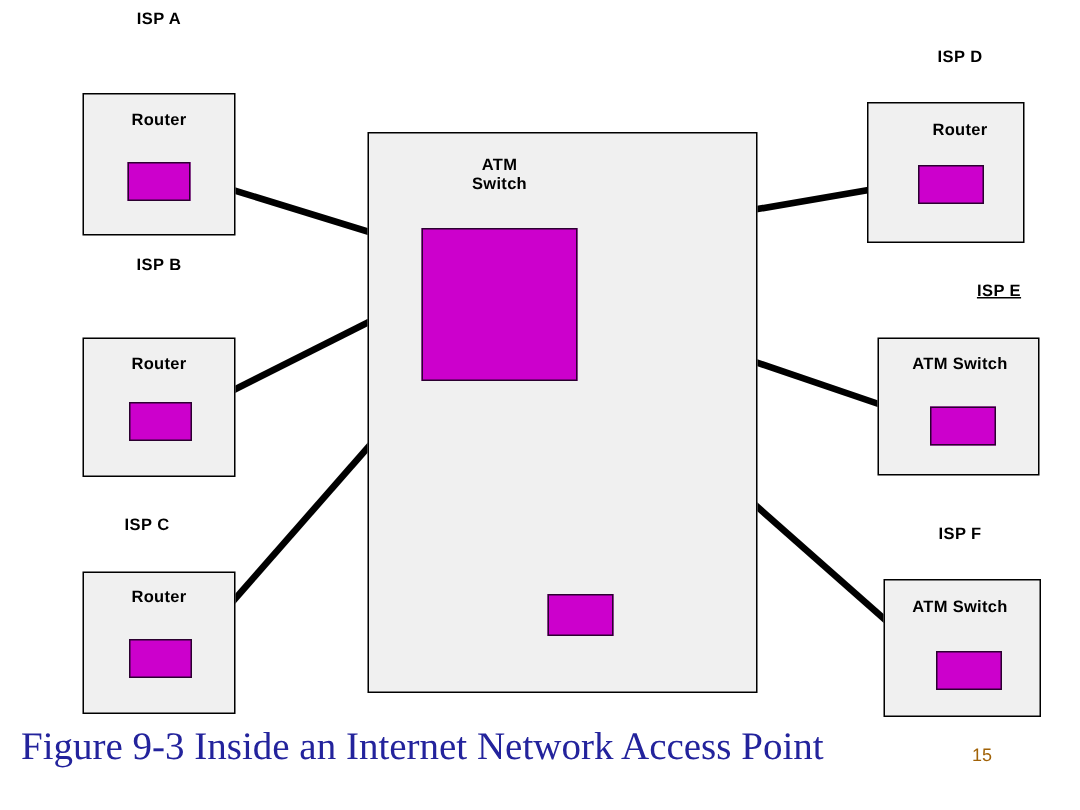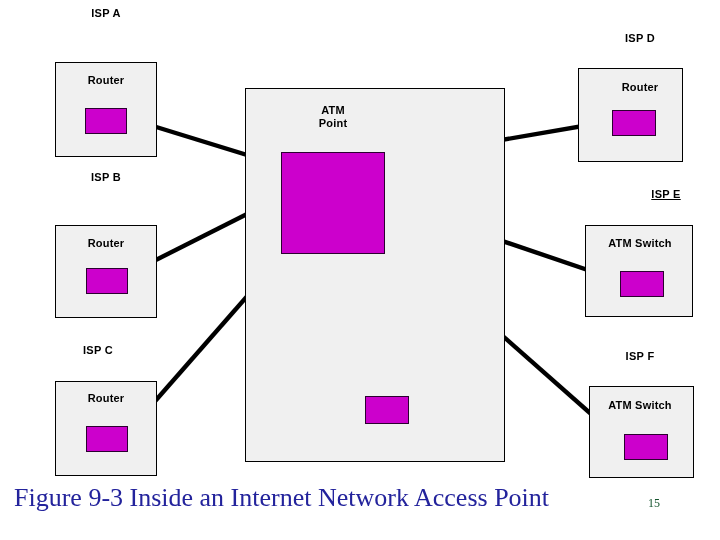--- a/index.html
+++ b/index.html
@@ -54,23 +54,23 @@
     left:14px; top:483px;
     font-family:Liberation Serif, serif;
     font-size:26px;
     color:#23239c;
     white-space:nowrap;
     letter-spacing:0px;
   }
   .pagenum{
     position:absolute;
     left:648px; top:496px;
-    font-family:Liberation Serif, serif;
+    font-family:Liberation Sans, sans-serif;
     font-size:12px;
-    color:#14532d;
+    color:#a16207;
   }
 </style>
 </head>
 <body>
 
 <div id="stage">
 
   <svg id="wires" viewBox="0 0 720 540" xmlns="http://www.w3.org/2000/svg">
 
     <line x1="127" y1="118" x2="283" y2="166" stroke="#000000" stroke-width="4.4"></line>
@@ -83,21 +83,21 @@
 
     <line x1="385" y1="201" x2="620" y2="281" stroke="#000000" stroke-width="4.4"></line>
 
     <line x1="385" y1="232" x2="625" y2="444" stroke="#000000" stroke-width="4.4"></line>
 
     <line x1="344" y1="254" x2="382" y2="396" stroke="#000000" stroke-width="3.2"></line>
   </svg>
 
   <div class="panel" style="left:245px;top:88px;width:260px;height:374px;"></div>
   <div class="dev-title" style="left:283px;top:104px;width:100px;">ATM
-Point</div>
+Switch</div>
   <div class="dev-box" style="left:281px;top:152px;width:104px;height:102px;"></div>
   <div class="dev-box" style="left:365px;top:396px;width:44px;height:28px;"></div>
 
   <div class="isp-label" style="left:60px;top:7px;width:92px;">ISP A</div>
   <div class="panel" style="left:55px;top:62px;width:102px;height:95px;"></div>
   <div class="dev-title" style="left:60px;top:74px;width:92px;">Router</div>
   <div class="dev-box" style="left:85px;top:108px;width:42px;height:26px;"></div>
 
   <div class="isp-label" style="left:60px;top:171px;width:92px;">ISP B</div>
   <div class="panel" style="left:55px;top:225px;width:102px;height:93px;"></div>

